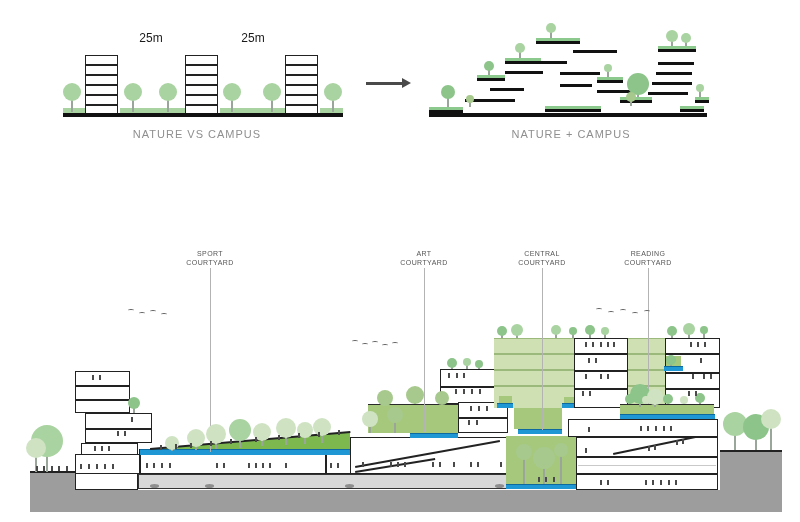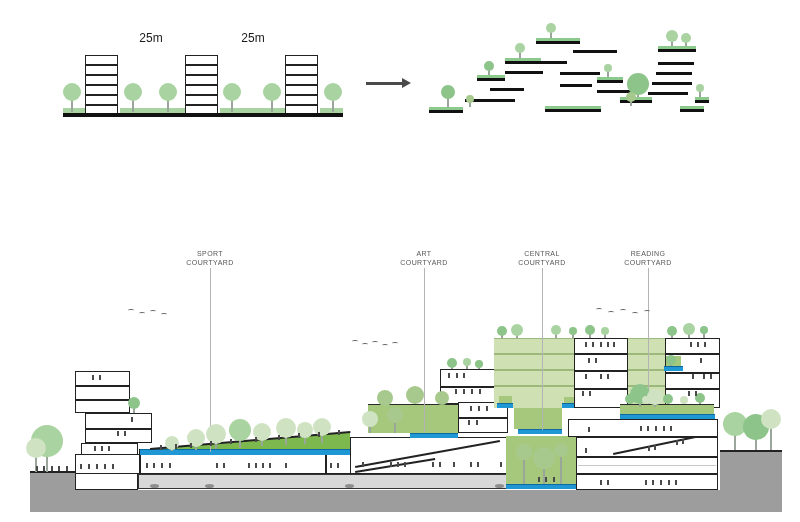--- a/index.html
+++ b/index.html
@@ -36,25 +36,30 @@
     <div class="abs" style="left:63px;top:108px;width:22px;height:5px;background:var(--tree-light);"></div>
     <div class="abs" style="left:120px;top:108px;width:65px;height:5px;background:var(--tree-light);"></div>
     <div class="abs" style="left:220px;top:108px;width:65px;height:5px;background:var(--tree-light);"></div>
     <div class="abs" style="left:320px;top:108px;width:23px;height:5px;background:var(--tree-light);"></div>
     <div class="abs bldg" style="left:85px;top:55px;width:33px;height:60px;"></div>
     <div class="abs bldg" style="left:185px;top:55px;width:33px;height:60px;"></div>
     <div class="abs bldg" style="left:285px;top:55px;width:33px;height:60px;"></div>
     <div class="abs fline" style="left:63px;top:113px;width:280px;height:4px;background:#111;"></div>
     <div class="abs dim" style="left:125px;top:31px;width:52px;">25m</div>
     <div class="abs dim" style="left:227px;top:31px;width:52px;">25m</div>
+    <div class="abs cap" style="left:97px;top:128px;width:200px;">NATURE VS CAMPUS</div>
   </div>
 
   <div class="abs" style="left:366px;top:82px;width:40px;height:2.5px;background:var(--arrow,#4a4a4a);"></div>
   <div class="abs" style="left:402px;top:77.5px;width:0;height:0;border-left:9px solid var(--arrow,#4a4a4a);border-top:5.5px solid transparent;border-bottom:5.5px solid transparent;"></div>
 
+  <div class="abs" style="left:400px;top:0;width:400px;height:160px;">
+    <div class="abs fline" style="left:29px;top:113px;width:278px;height:4px;background:#111;"></div>
+    <div class="abs cap" style="left:71px;top:128px;width:200px;">NATURE + CAMPUS</div>
+  </div>
 
   <div class="abs" style="left:0;top:240px;width:800px;height:282px;"></div>
 
   <div class="abs" style="left:30px;top:473px;width:46px;height:39px;background:var(--earth);"></div>
   <div class="abs" style="left:75px;top:490px;width:707px;height:22px;background:var(--earth);"></div>
   <div class="abs" style="left:720px;top:452px;width:62px;height:60px;background:var(--earth);"></div>
   <div class="abs fline" style="left:30px;top:471px;width:46px;height:1.5px;"></div>
   <div class="abs fline" style="left:720px;top:450px;width:62px;height:2px;"></div>
   <div class="abs" style="left:138px;top:474px;width:430px;height:15px;background:var(--slab);border:1px solid #333;"></div>
   <div class="abs blob" style="left:150px;top:484px;width:9px;height:3.5px;"></div>

